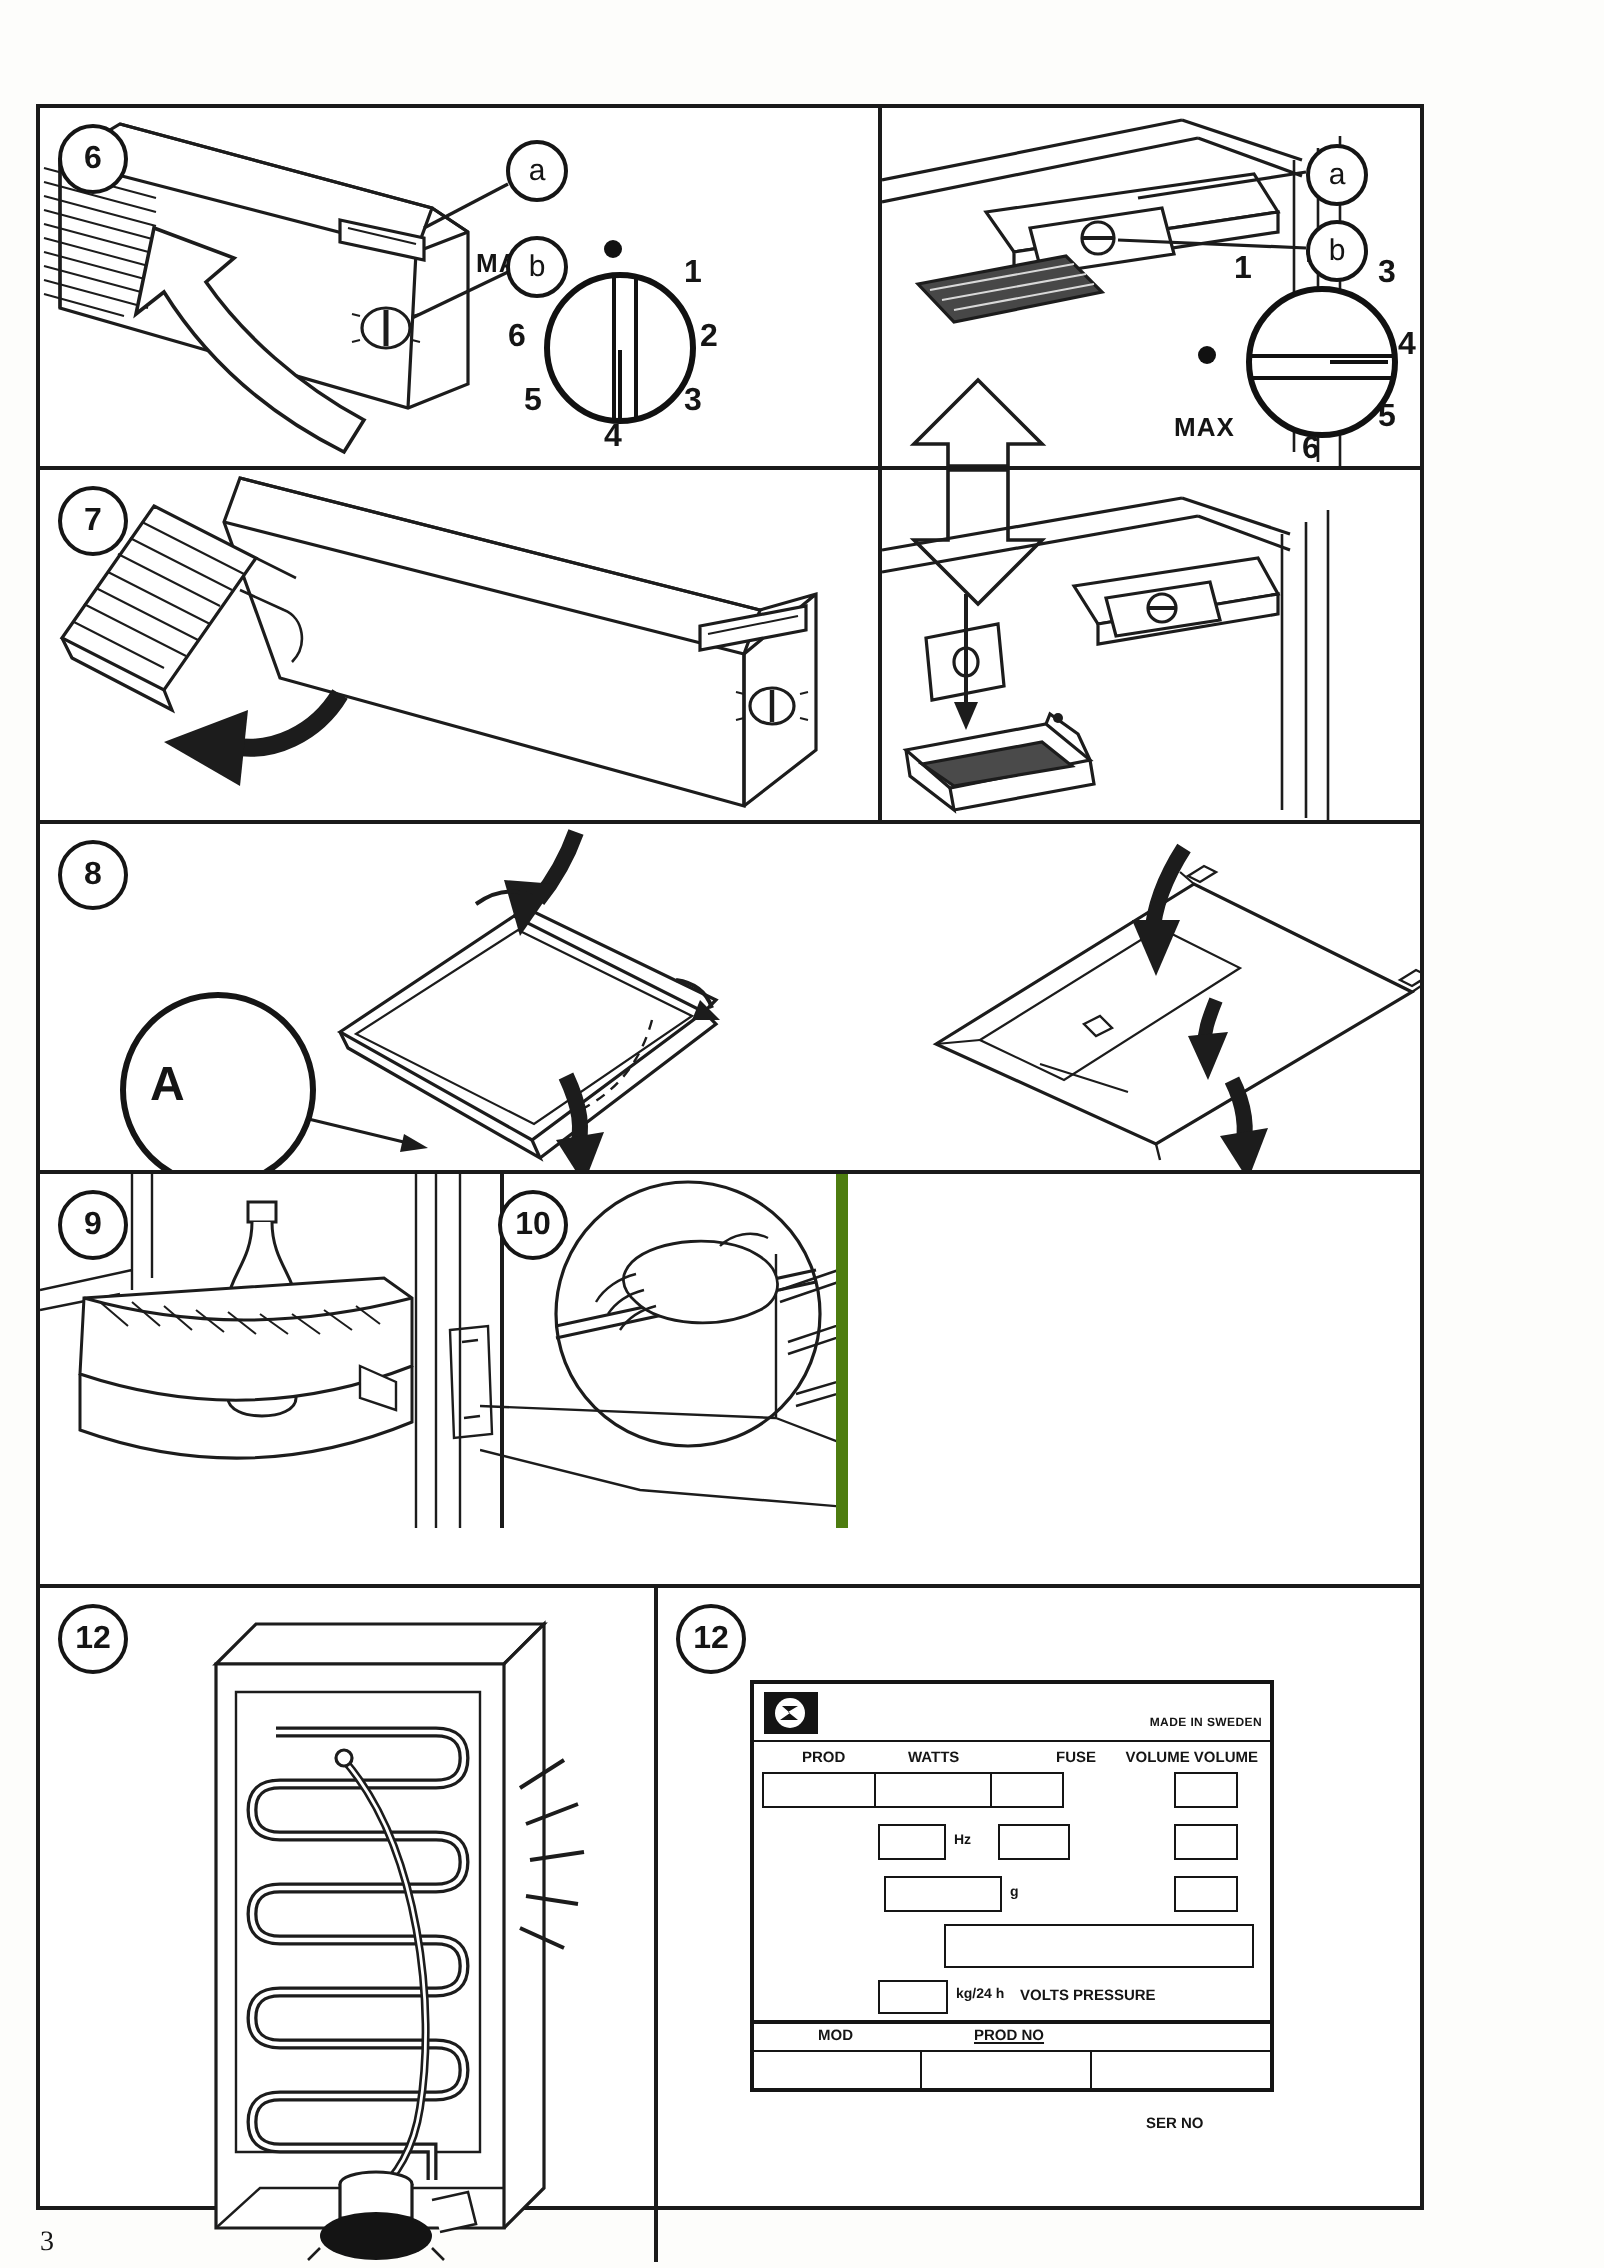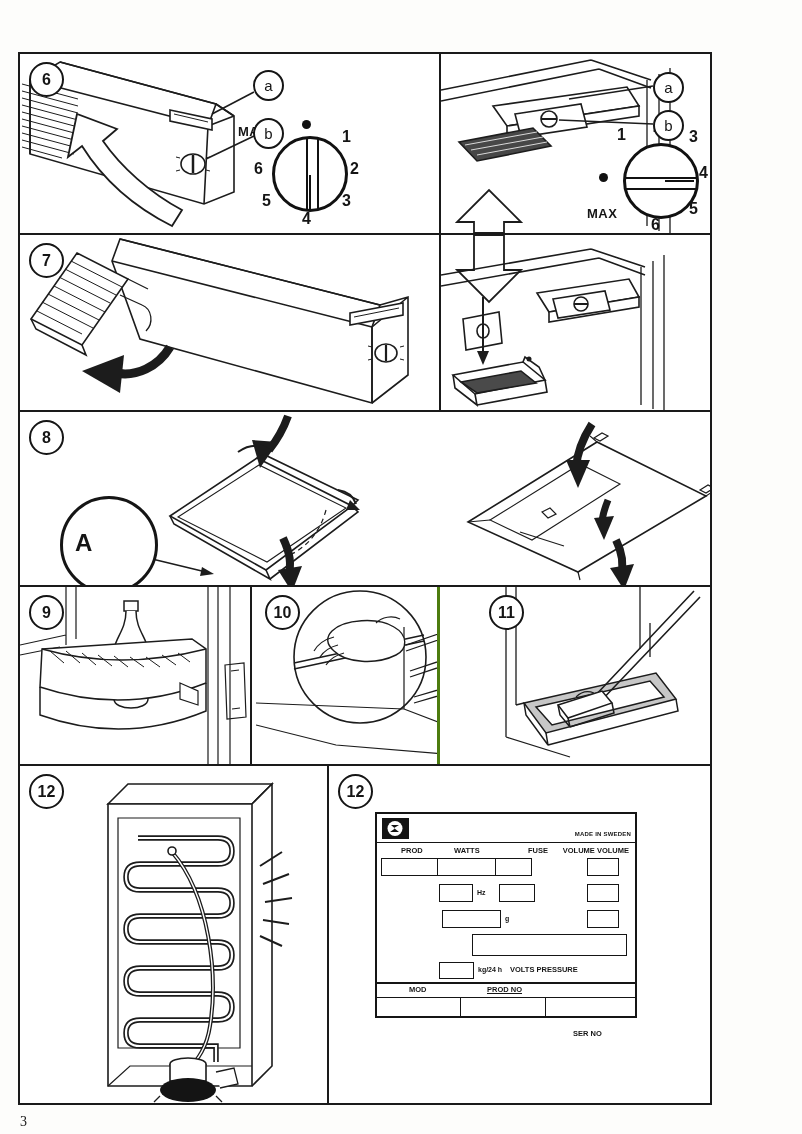--- a/index.html
+++ b/index.html
@@ -4,21 +4,21 @@
 <style>
   html,body{margin:0;padding:0;background:#f4f4f2;}
   .page{position:relative;width:802px;height:1134px;background:#fdfdfb;overflow:hidden;
         font-family:"Liberation Sans",sans-serif;color:#151515;}
   .frame{position:absolute;left:18px;top:52px;width:690px;height:1049px;border:2px solid #1a1a1a;background:#fff;}
   .row{position:absolute;left:0;width:690px;box-sizing:border-box;}
   .row6{top:0;height:179px;}
   .row7{top:179px;height:177px;border-top:2px solid #1a1a1a;}
   .row8{top:356px;height:175px;border-top:2px solid #1a1a1a;}
   .row9{top:531px;height:179px;border-top:2px solid #1a1a1a;}
-  .row12{top:710px;height:339px;border-top:2px solid #1a1a1a;}
+  .row12{top:738px;height:339px;border-top:2px solid #1a1a1a;}
   .cell{position:absolute;top:0;bottom:0;box-sizing:border-box;overflow:hidden;}
   .art{position:absolute;left:0;top:0;}
   svg{display:block}
   path,line,ellipse,circle,rect,polygon,polyline{vector-effect:non-scaling-stroke;}
 
   .badge{position:absolute;width:31px;height:31px;border:2.5px solid #151515;border-radius:50%;
          display:flex;align-items:center;justify-content:center;font-weight:bold;font-size:16px;background:#fff;z-index:5;}
   .callout{position:absolute;width:27px;height:27px;border:2px solid #151515;border-radius:50%;
          display:flex;align-items:center;justify-content:center;font-size:15px;background:#fff;z-index:5;}
 
@@ -287,59 +287,40 @@
           <path d="M99,74 q12,6 24,0 M99,96 q12,6 24,0" stroke-width="1"></path>
 
           <path d="M22,62 L172,52 L186,62 L186,96 Q104,128 20,100 Z" fill="#fff"></path>
           <path d="M22,62 Q100,84 186,62"></path>
           <path d="M30,64 l14,12 M46,64 l14,12 M62,66 l14,12 M78,68 l14,11 M94,69 l14,11 M110,70 l14,10 M126,70 l14,10 M142,68 l14,10 M158,66 l12,9" stroke-width="1"></path>
           <path d="M20,100 L20,128 Q104,158 186,124 L186,96"></path>
           <path d="M160,96 L178,104 L178,118 L160,112 Z" fill="#fff" stroke-width="1.2"></path>
         </svg>
       </div>
 
-      <div class="cell" style="left:236px;width:184px;border-right:3px solid #4d7c0f;">
+      <div class="cell" style="left:220px;width:184px;border-right:6px solid #4d7c0f;">
         <div class="badge" style="left:9px;top:8px;">
           <span>10</span>
         </div>
         <svg class="art" width="226" height="177" viewBox="0 0 226 177" fill="none" stroke="#1c1c1c" stroke-width="1.4">
 
           <path d="M148,40 L148,122 M148,122 L0,116 M148,122 L226,152 M0,138 L80,158 L226,170" stroke-width="1.2"></path>
 
           <path d="M150,58 L226,32 M150,64 L226,38 M154,84 L226,60 M154,90 L226,66 M158,110 L226,90 M158,116 L226,96" stroke-width="1.3"></path>
 
           <circle cx="104" cy="70" r="66" stroke-width="1.6"></circle>
 
           <path d="M38,76 L168,48 M38,82 L168,54" stroke-width="1.6"></path>
 
           <path d="M76,44 C88,32 122,30 138,40 C152,48 152,62 140,68 C120,78 90,76 78,64 C70,57 70,50 76,44 Z" fill="#fff"></path>
           <path d="M78,50 C70,52 62,57 58,64 M82,58 C74,60 68,64 64,70 M88,66 C80,68 74,72 70,78" stroke-width="1.2"></path>
           <path d="M120,36 C126,30 136,28 144,32" stroke-width="1.2"></path>
         </svg>
       </div>
 
-      <div class="cell" style="left:460px;width:230px;">
-        <div class="badge" style="left:9px;top:8px;">
-          <span>11</span>
-        </div>
-        <svg class="art" width="228" height="177" viewBox="0 0 228 177" fill="none" stroke="#1c1c1c" stroke-width="1.5">
-
-          <path d="M26,0 L26,150 M36,0 L36,118 M26,150 L90,170 M36,118 L44,116" stroke-width="1.3"></path>
-          <path d="M160,0 L160,62 M170,36 L170,70" stroke-width="1.3"></path>
-
-          <path d="M44,116 L176,86 L196,112 L66,146 Z" fill="#c7c7c7"></path>
-          <path d="M56,120 L170,94 L184,110 L72,138 Z" fill="#fff"></path>
-          <path d="M44,116 L46,128 L68,158 L66,146 M196,112 L198,124 L68,158"></path>
-
-          <path d="M214,4 L112,112 M220,10 L118,117" stroke-width="1.6"></path>
-          <path d="M78,118 L122,104 L132,116 L88,131 Z" fill="#fff"></path>
-          <path d="M78,118 L80,128 L90,140 L88,131 M132,116 L134,126 L90,140"></path>
-          <path d="M96,110 q8,-8 18,-4" stroke-width="1.1"></path>
-        </svg>
-      </div>
     </div>
 
     <div class="row row12">
       <div class="cell" style="left:0;width:309px;border-right:2px solid #1a1a1a;">
         <div class="badge" style="left:9px;top:8px;">
           <span>12</span>
         </div>
         <svg class="art" width="307" height="337" viewBox="0 0 307 337" fill="none" stroke="#1c1c1c" stroke-width="1.6">
 
           <path d="M88,38 L108,18 L252,18 L232,38 Z" fill="#fff"></path>

